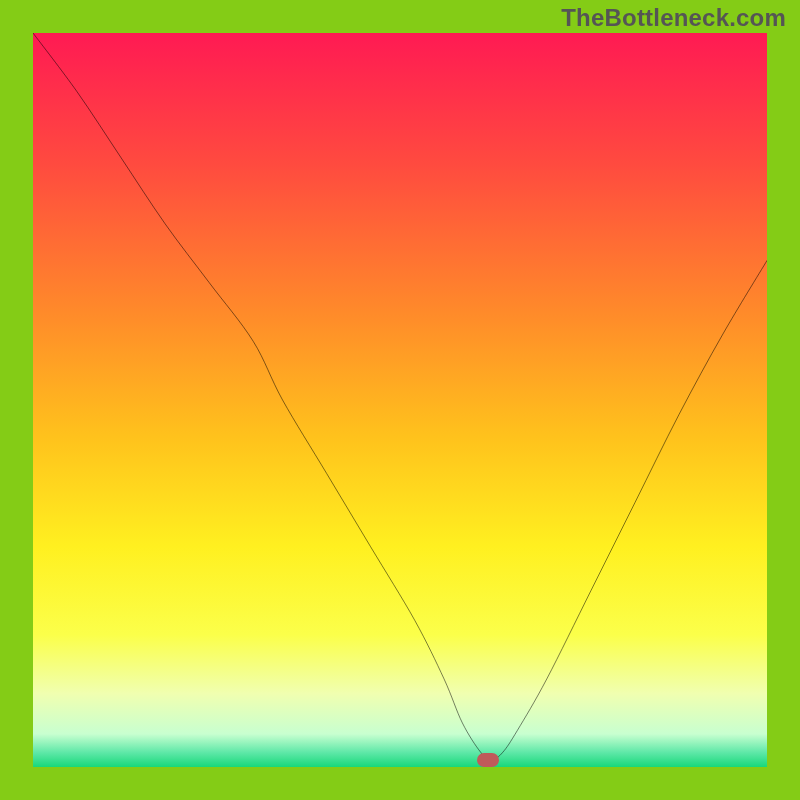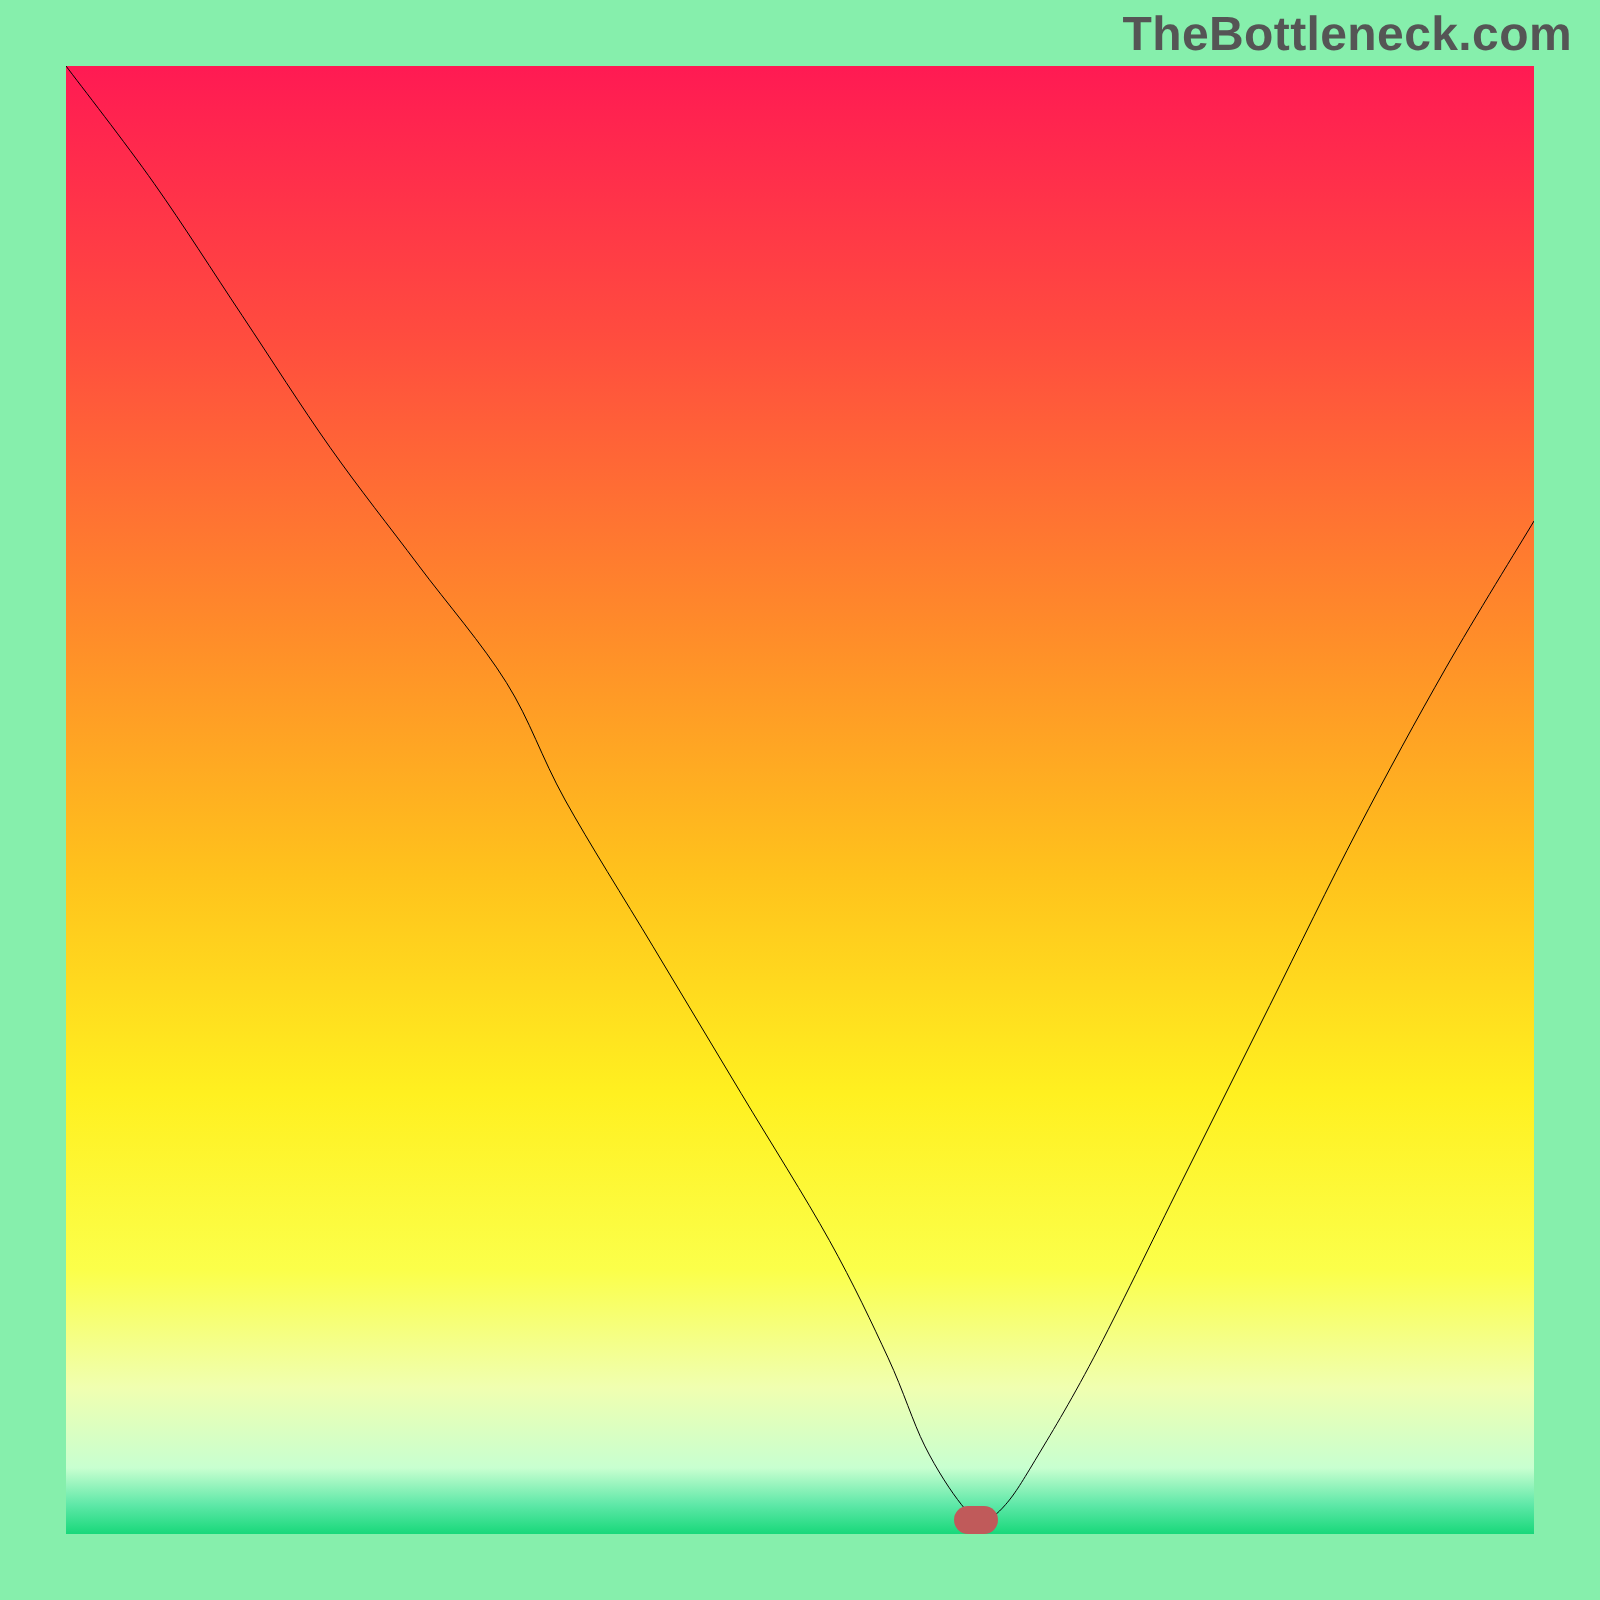--- a/index.html
+++ b/index.html
@@ -8,21 +8,21 @@
     width: 800px;
     height: 800px;
     background: #000;
     font-family: Arial, Helvetica, sans-serif;
     overflow: hidden;
   }
   .frame {
     position: relative;
     width: 800px;
     height: 800px;
-    background: #86efac;
+    background: #84cc16;
   }
   .watermark {
     position: absolute;
     top: 4px;
     right: 14px;
     font-size: 24px;
     font-weight: 600;
     color: #555;
     letter-spacing: 0.2px;
     z-index: 5;

